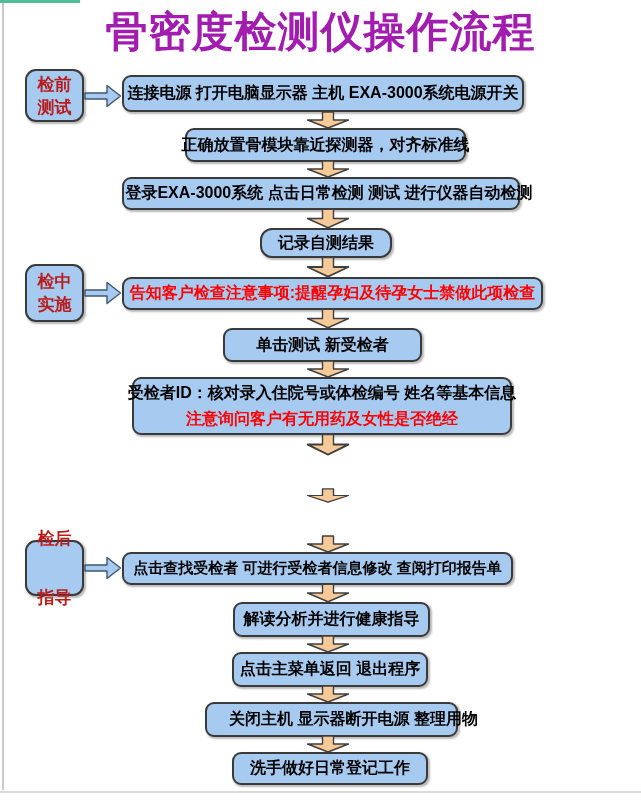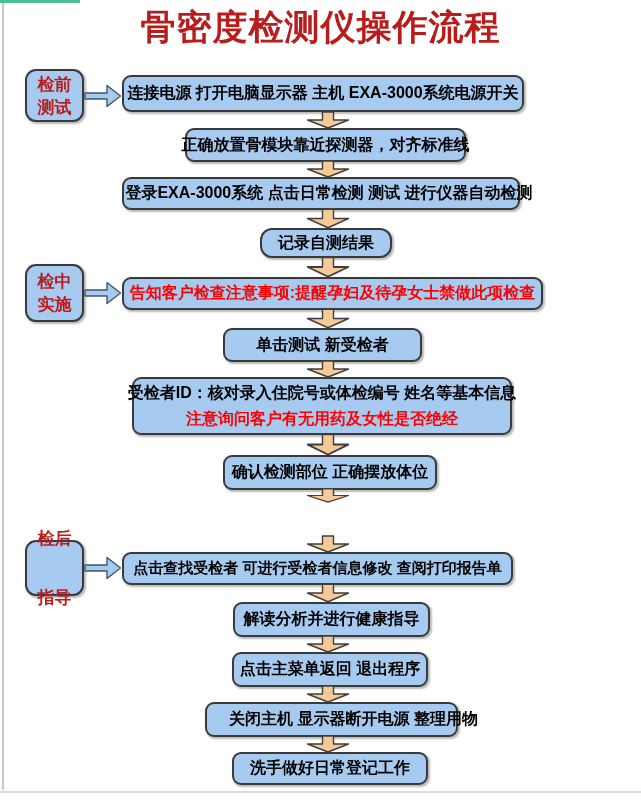--- a/index.html
+++ b/index.html
@@ -3,22 +3,22 @@
 <meta charset="utf-8">
 <style>
   html,body { margin:0; padding:0; background:#ffffff; }
   body { font-family:"Liberation Sans","DejaVu Sans",sans-serif; }
   #stage {
     position:relative; width:641px; height:801px;
     background:#ffffff; overflow:hidden;
   }
   .title {
     position:absolute; top:4px; left:0; width:641px;
-    text-align:center; font-size:35px; font-weight:bold;
-    color:#b91c1c; letter-spacing:1px; white-space:nowrap;
+    text-align:center; font-size:42px; font-weight:bold;
+    color:#a21caf; letter-spacing:1px; white-space:nowrap;
   }
   .box {
     position:absolute; box-sizing:border-box;
     background:#a7cbf0; border:2px solid #3a3a3a; border-radius:9px;
     display:flex; align-items:center; justify-content:center;
     text-align:center; font-weight:bold; color:#000000; font-size:16px;
     box-shadow:1.5px 1.5px 2px rgba(0,0,0,0.28);
     white-space:nowrap;
   }
   .box.multiline { flex-direction:column; line-height:26px; }
@@ -105,23 +105,20 @@
   <div class="box s5">
     <span class="red">告知客户检查注意事项:提醒孕妇及待孕女士禁做此项检查</span>
   </div>
   <div class="box s6">
     <span>单击测试 新受检者</span>
   </div>
   <div class="box s7 multiline">
     <span>受检者ID：核对录入住院号或体检编号 姓名等基本信息</span>
     <span class="red">注意询问客户有无用药及女性是否绝经</span>
   </div>
-  <div class="box s8">
-    <span>确认检测部位 正确摆放体位</span>
-  </div>
   <div class="box s10 small">
     <span>点击查找受检者 可进行受检者信息修改 查阅打印报告单</span>
   </div>
   <div class="box s11">
     <span>解读分析并进行健康指导</span>
   </div>
   <div class="box s12">
     <span>点击主菜单返回 退出程序</span>
   </div>
   <div class="box s13">

